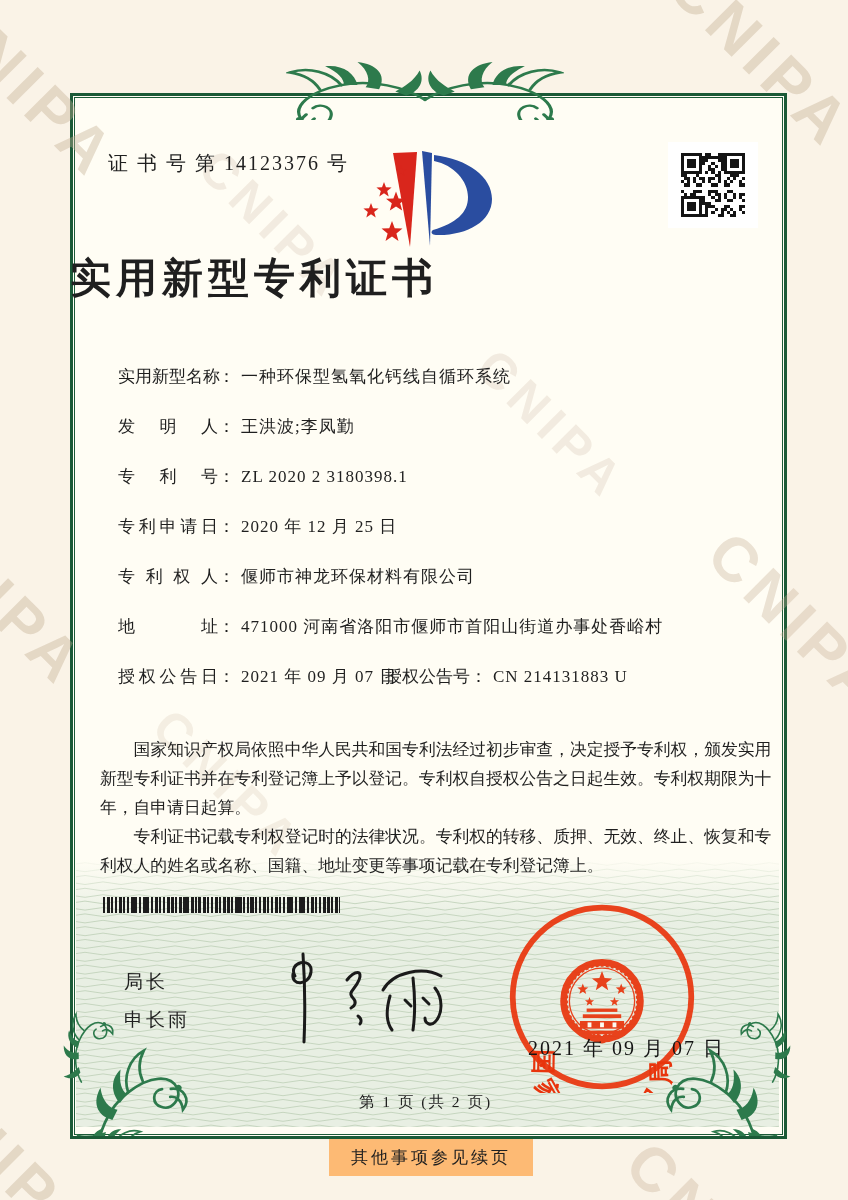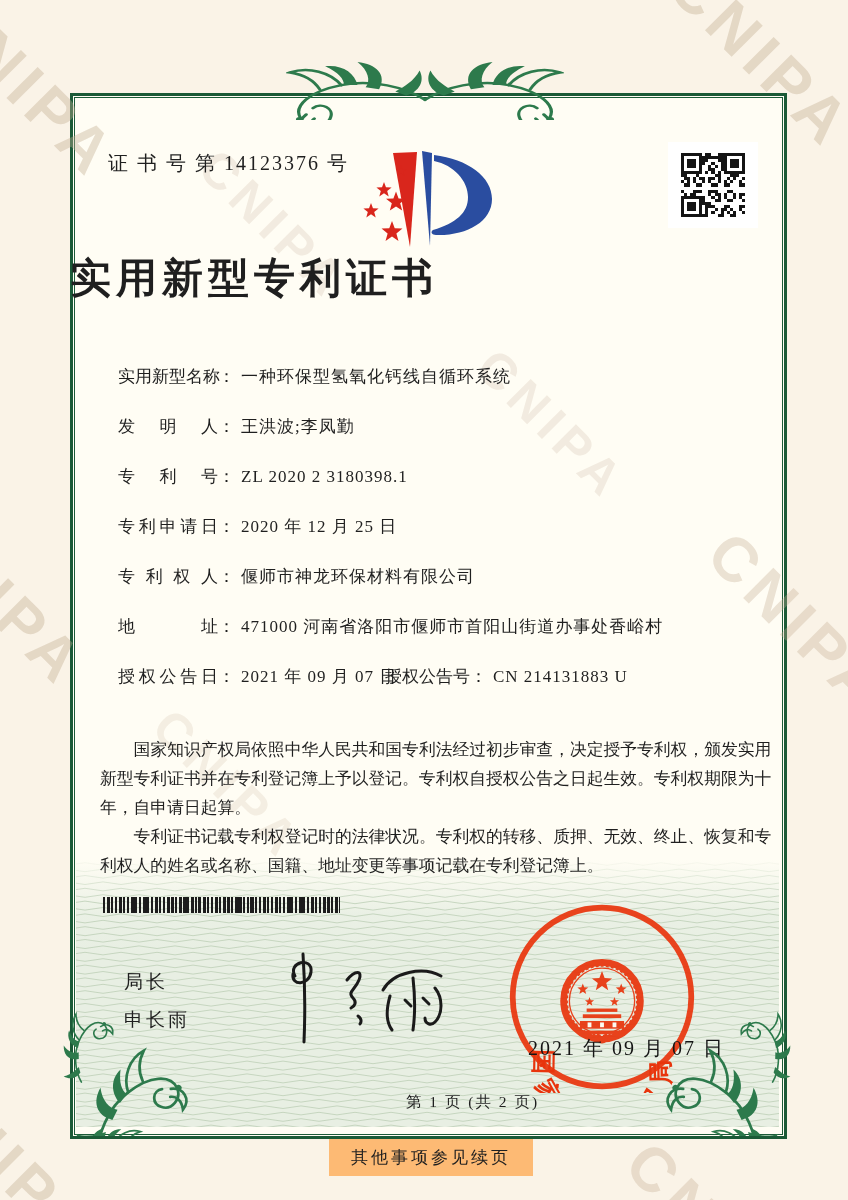--- a/index.html
+++ b/index.html
@@ -71,21 +71,21 @@
 
   .signer-title{position:absolute;left:124px;top:969px;font-size:19px;letter-spacing:3px;}
   .signer-name{position:absolute;left:124px;top:1007px;font-size:19px;letter-spacing:3px;text-align:center;}
   #sig{position:absolute;left:255px;top:938px;}
 
   #seal{position:absolute;left:506px;top:901px;}
   .sealTxt{font-weight:700;font-family:"Liberation Serif","DejaVu Serif",serif;}
   .sealdate{position:absolute;left:528px;top:1035px;font-size:20px;letter-spacing:2px;color:#151515;}
 
   .pagefoot{position:absolute;left:70px;top:1092px;width:711px;text-align:center;
-            font-size:15.5px;letter-spacing:2px;padding-left:47px;}
+            font-size:15.5px;letter-spacing:2px;}
 
   .contnote{position:absolute;left:329px;top:1139px;width:204px;height:37px;line-height:37px;
             background:#fdba74;text-align:center;font-size:17px;letter-spacing:3px;z-index:3;}
 </style>
 </head>
 <body>
 
 <div class="page">
 
   <svg width="0" height="0" style="position:absolute" aria-hidden="true">

